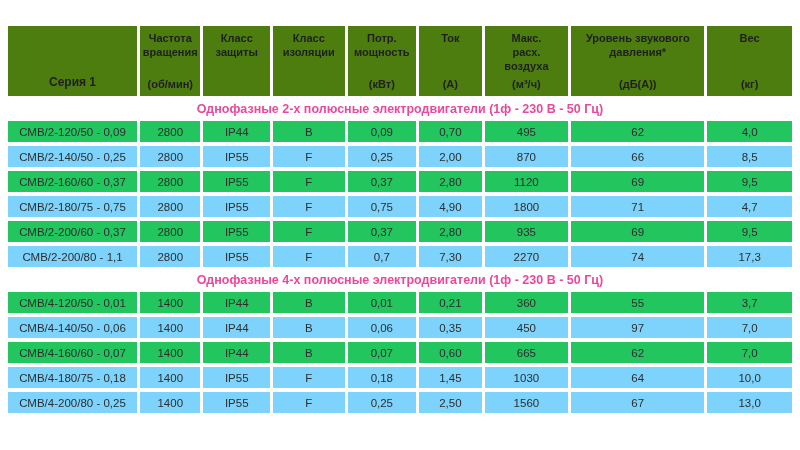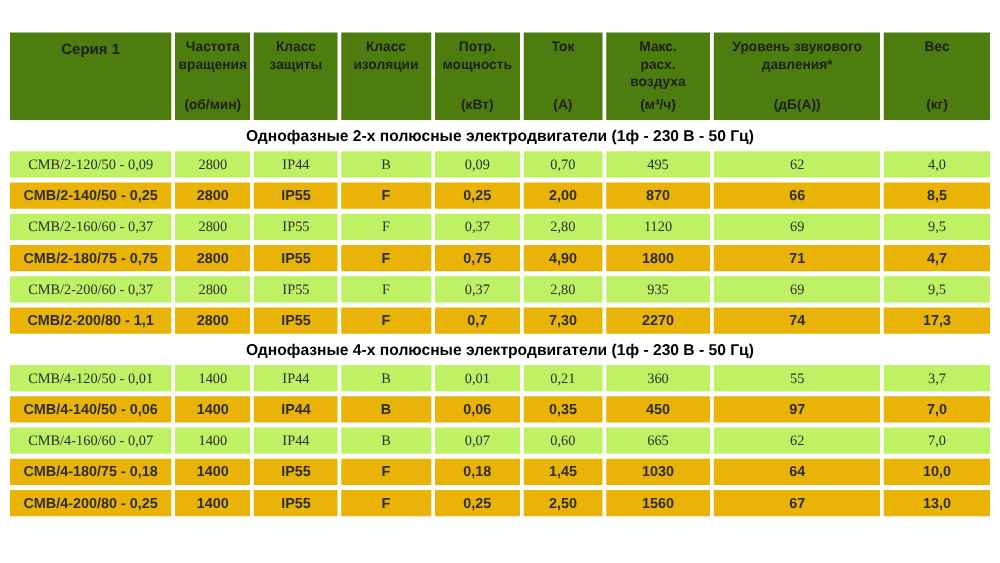--- a/index.html
+++ b/index.html
@@ -40,41 +40,41 @@
     font-size: 11px;
   }
   th .hflex {
     display: flex;
     flex-direction: column;
     justify-content: space-between;
     height: 58px;
     padding: 6px 2px;
   }
   th:first-child .hflex {
-    justify-content: flex-start;
+    justify-content: flex-end;
     font-size: 12px;
   }
   .hlabel {
     white-space: pre-line;
     line-height: 1.25;
   }
   .hunit {
     line-height: 1.1;
   }
   td.section-title {
     background: #ffffff;
     font-weight: bold;
     font-size: 12.5px;
-    color: #000000;
+    color: #ec4899;
     text-align: center;
     height: 16px;
     padding: 1px 0 0 0;
   }
-  tr.row-light td { background: #bef264; font-family: Liberation Serif, serif; }
-  tr.row-dark  td { background: #eab308; font-weight: bold; }
+  tr.row-light td { background: #22c55e; }
+  tr.row-dark  td { background: #7dd3fc; }
   td.cell {
     height: 21px;
     text-align: center;
     vertical-align: middle;
     font-size: 11.5px;
     color: #2e2e2e;
     padding: 0 2px;
     overflow: hidden;
     white-space: nowrap;
   }

